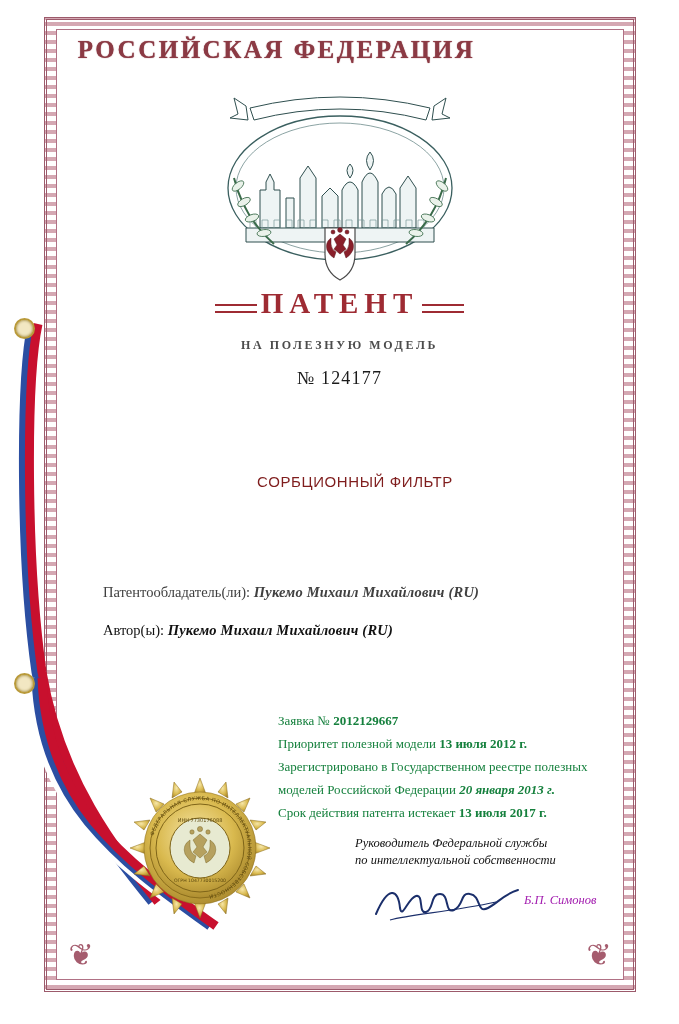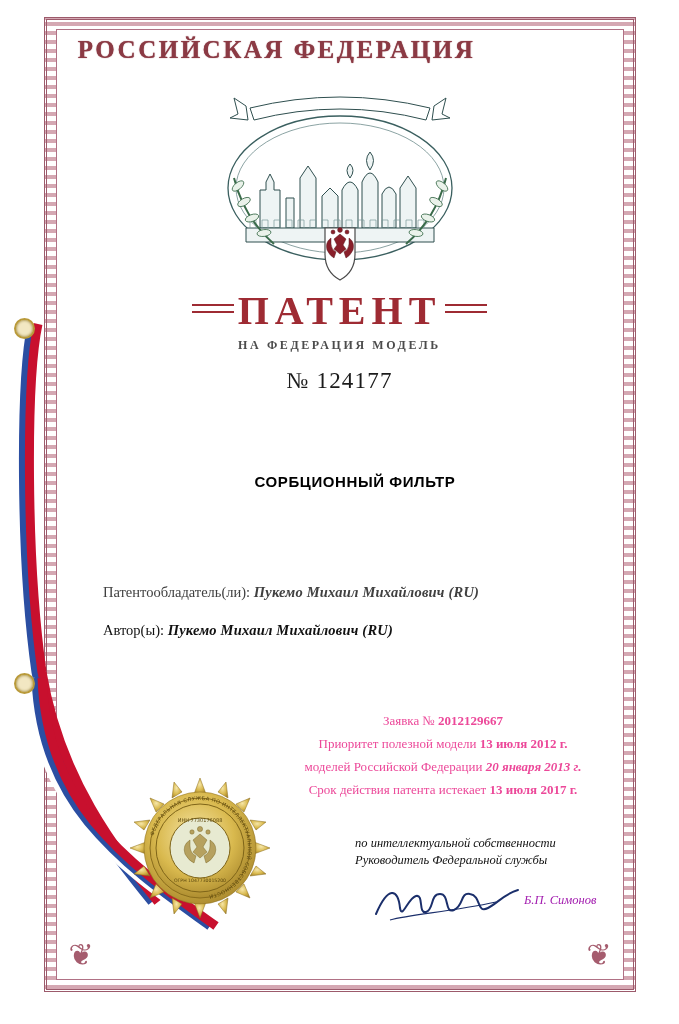--- a/index.html
+++ b/index.html
@@ -98,21 +98,21 @@
   }
 
   
   .patent-word {
     position: absolute;
     left: 0; top: 287px;
     width: 679px;
     text-align: center;
     font-family: "Liberation Serif", serif;
     font-weight: bold;
-    font-size: 40px;
+    font-size: 29px;
     letter-spacing: 6px;
     color: #9e2b33;
   }
   .patent-word .inner {
     display: inline-block;
     position: relative;
     padding: 0 46px;
   }
   .patent-rule {
     position: absolute;
@@ -136,36 +136,36 @@
     color: #4c4c4c;
     font-weight: bold;
   }
 
   .patent-number {
     position: absolute;
     left: 0; top: 368px;
     width: 679px;
     text-align: center;
     font-family: "Liberation Serif", serif;
-    font-size: 23px;
+    font-size: 18px;
     letter-spacing: 1.2px;
     color: #1b1b1b;
   }
 
   .invention-title {
     position: absolute;
     left: 120px;
     top: 473px;
     width: 470px;
     text-align: center;
     font-family: "Liberation Sans", sans-serif;
-    font-weight: bold;
+    font-weight: normal;
     font-size: 15px;
     letter-spacing: 0.6px;
-    color: #000000;
+    color: #7f1d1d;
   }
 
   
   .holder-row {
     position: absolute;
     left: 103px;
     top: 584px;
     width: 500px;
     font-size: 14.5px;
     color: #404040;
@@ -186,23 +186,22 @@
     letter-spacing: 0.2px;
   }
 
   
   .app-block {
     position: absolute;
     left: 278px;
     top: 711px;
     width: 330px;
     font-size: 13px;
-    color: #ec4899;
+    color: #15803d;
     line-height: 20px;
-    text-align: center;
   }
   .app-block .line { margin-bottom: 3px; }
   .b { font-weight: bold; }
   .bi { font-weight: bold; font-style: italic; }
 
   
   .sign-block {
     position: absolute;
     left: 355px;
     top: 835px;
@@ -340,21 +339,21 @@
   </div>
 
   <div class="patent-word">
     <span class="inner">
       <span class="patent-rule left"></span>
       <span>ПАТЕНТ</span>
       <span class="patent-rule right"></span>
     </span>
   </div>
 
-  <div class="patent-sub">НА ФЕДЕРАЦИЯ МОДЕЛЬ</div>
+  <div class="patent-sub">НА ПОЛЕЗНУЮ МОДЕЛЬ</div>
   <div class="patent-number">№ 124177</div>
 
   <div class="invention-title">СОРБЦИОННЫЙ ФИЛЬТР</div>
 
   <div class="holder-row">
     <span class="lbl">Патентообладатель(ли):</span>
     <span class="val">Пукемо Михаил Михайлович (RU)</span>
   </div>
 
   <div class="author-row">
@@ -365,32 +364,35 @@
   <div class="app-block">
     <div class="line">
       <span>Заявка №</span>
       <span class="b">2012129667</span>
     </div>
     <div class="line">
       <span>Приоритет полезной модели</span>
       <span class="b">13 июля 2012 г.</span>
     </div>
     <div class="line">
+      <span>Зарегистрировано в Государственном реестре полезных</span>
+    </div>
+    <div class="line">
       <span>моделей Российской Федерации</span>
       <span class="bi">20 января 2013 г.</span>
     </div>
     <div class="line">
       <span>Срок действия патента истекает</span>
       <span class="b">13 июля 2017 г.</span>
     </div>
   </div>
 
   <div class="sign-block">
+    <div>Руководитель Федеральной службы</div>
     <div>по интеллектуальной собственности</div>
-    <div>Руководитель Федеральной службы</div>
   </div>
 
   <div class="signature-mark">
     <svg width="150" height="46" viewBox="0 0 150 46" xmlns="http://www.w3.org/2000/svg">
       <path d="M4 34 C16 6, 26 8, 28 28 C30 40, 36 18, 44 16 C52 14, 46 34, 54 32 C62 30, 58 14, 68 14 C78 14, 72 34, 82 30 C92 26, 88 12, 98 14 C110 16, 104 34, 116 28 C126 23, 132 14, 146 10" fill="none" stroke="#1b2f6b" stroke-width="2" stroke-linecap="round"></path>
       <path d="M18 40 C40 34, 78 32, 124 22" fill="none" stroke="#1b2f6b" stroke-width="1.2"></path>
     </svg>
   </div>
 
   <div class="signer-name">Б.П. Симонов</div>

